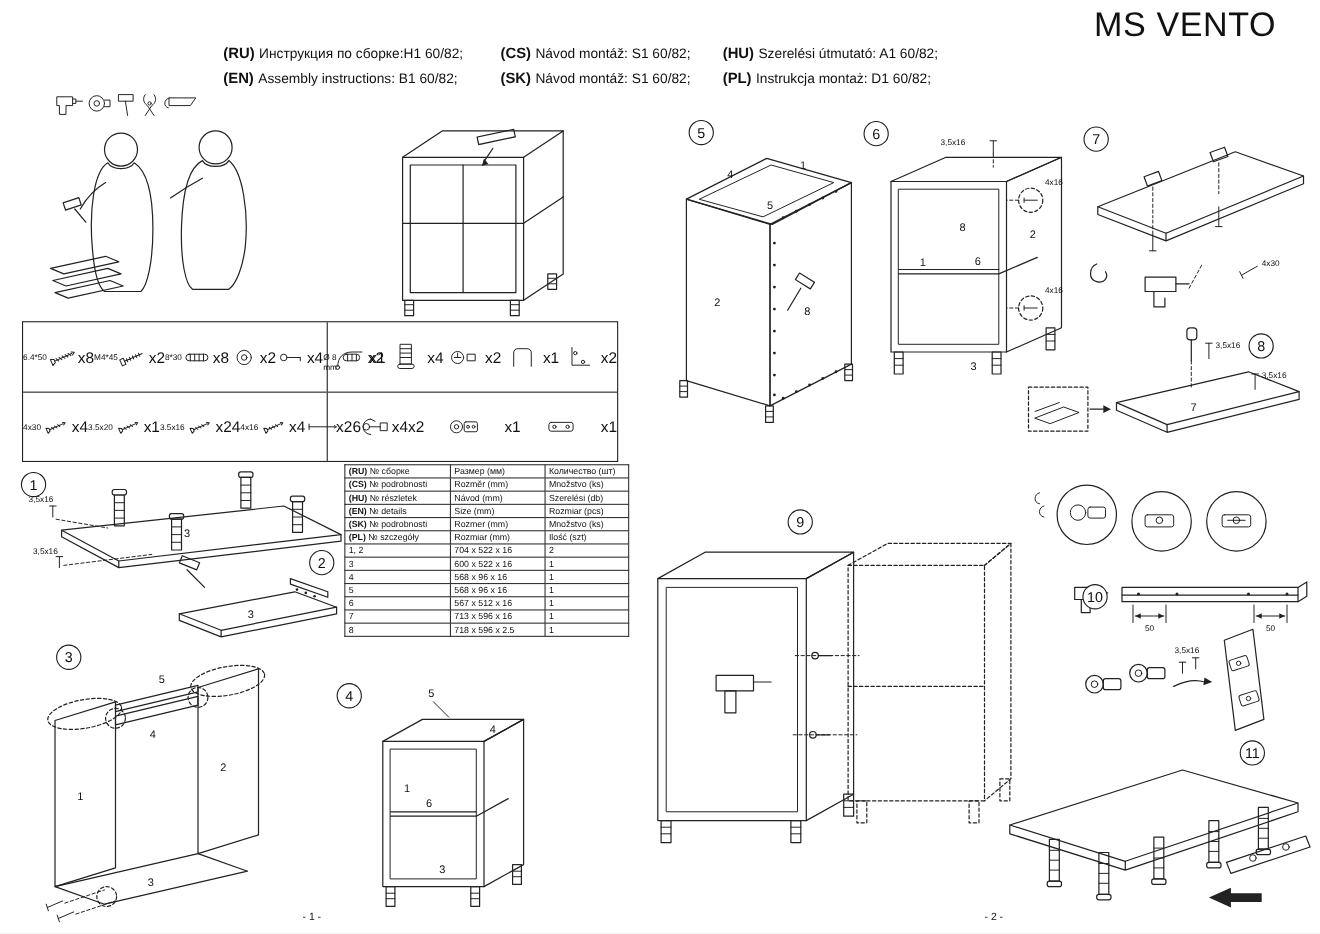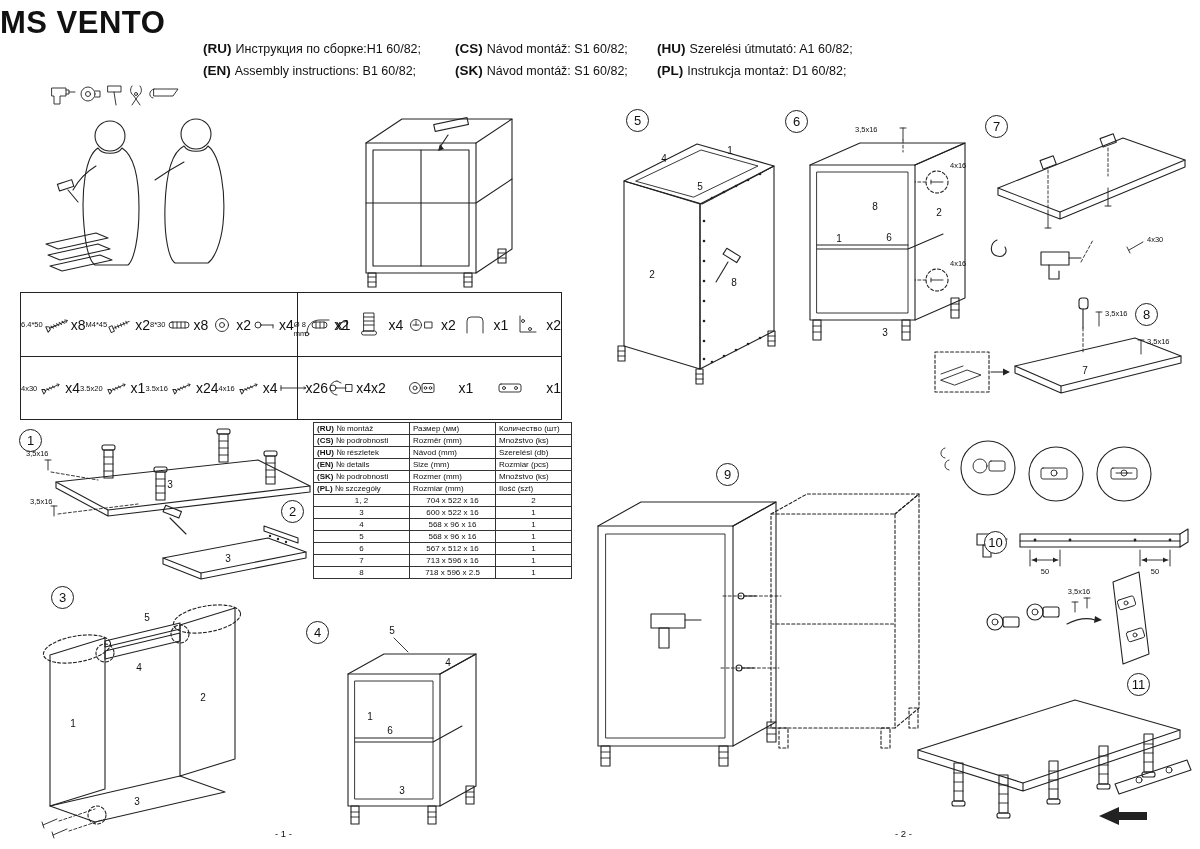--- a/index.html
+++ b/index.html
@@ -1,20 +1,20 @@
 <!DOCTYPE html>
 <html><head>
 <meta charset="utf-8">
 <style>
   *{margin:0;padding:0;box-sizing:border-box}
   html,body{background:#9a9a9a}
   body{font-family:"Liberation Sans","DejaVu Sans",sans-serif;color:#111}
   .page{position:relative;width:1200px;height:849px;background:#fff;overflow:hidden;margin:0 auto}
-  .title{position:absolute;top:5px;left:0;width:1160px;text-align:left;
-         font-size:31px;font-weight:bold;letter-spacing:.5px}
+  .title{position:absolute;top:5px;left:0;width:1160px;text-align:right;
+         font-size:31px;font-weight:normal;letter-spacing:.5px}
   .lang{position:absolute;font-size:12.5px;white-space:nowrap}
   .lang b{font-size:13.5px;margin-right:4px}
   .stepnum{position:absolute;width:23px;height:23px;border:1.7px solid #1d1d1d;border-radius:50%;
            display:flex;align-items:center;justify-content:center;font-size:13px;background:#fff;z-index:6}
   .fig{position:absolute}
   svg{display:block;overflow:visible}
   svg .ln{fill:none;stroke:#222;stroke-width:1.1;stroke-linecap:round;stroke-linejoin:round}
   svg .ln2{fill:none;stroke:#222;stroke-width:.9;stroke-linecap:round;stroke-linejoin:round}
   svg .fl{fill:#222;stroke:none}
   svg .dash{stroke-dasharray:3 2.2}
@@ -30,21 +30,21 @@
   .bb{border-bottom:1.3px solid #222}
   .hw-cell{flex:1;display:flex;flex-direction:row;align-items:center;justify-content:space-between;padding:3px 0 2px}
   .hw-lbl{font-size:7.5px;height:9px;line-height:9px}
   .hw-qty{font-size:14px}
   .hw-ic{width:28px;height:26px}
   
   .pt{position:absolute;left:313px;top:422px;border-collapse:collapse;font-size:8px;background:#fff}
   .pt td{border:1px solid #333;padding:0 3px;height:12px;white-space:nowrap}
   .pt b{font-size:8px}
   .pt .w1{width:96px}.pt .w2{width:86px}.pt .w3{width:76px}
-  .c{text-align:center}
+  .c{text-align:left}
   .footer{position:absolute;font-size:9.5px}
 </style>
 </head>
 <body>
 
 <svg width="0" height="0" style="position:absolute">
   <defs>
     <g id="sym-screw-lg">
         <g transform="rotate(-24 14 13)">
           <path class="ln2" d="M3,10 L3,16 L6,14.5 L6,11.5 Z"></path>
@@ -531,21 +531,21 @@
             </svg>
             <div class="hw-qty">x1</div>
           </div>
       </div>
     </div>
   </div>
 
   <table class="pt">
     <tbody>
         <tr>
-          <td class="w1"><b>(RU)</b> <span>№ montáž</span></td>
+          <td class="w1"><b>(RU)</b> <span>№ сборке</span></td>
           <td class="w2">Размер (мм)</td>
           <td class="w3">Количество (шт)</td>
         </tr>
     <tr>
           <td class="w1"><b>(CS)</b> <span>№ podrobnosti</span></td>
           <td class="w2">Rozměr (mm)</td>
           <td class="w3">Množstvo (ks)</td>
         </tr>
     <tr>
           <td class="w1"><b>(HU)</b> <span>№ részletek</span></td>

